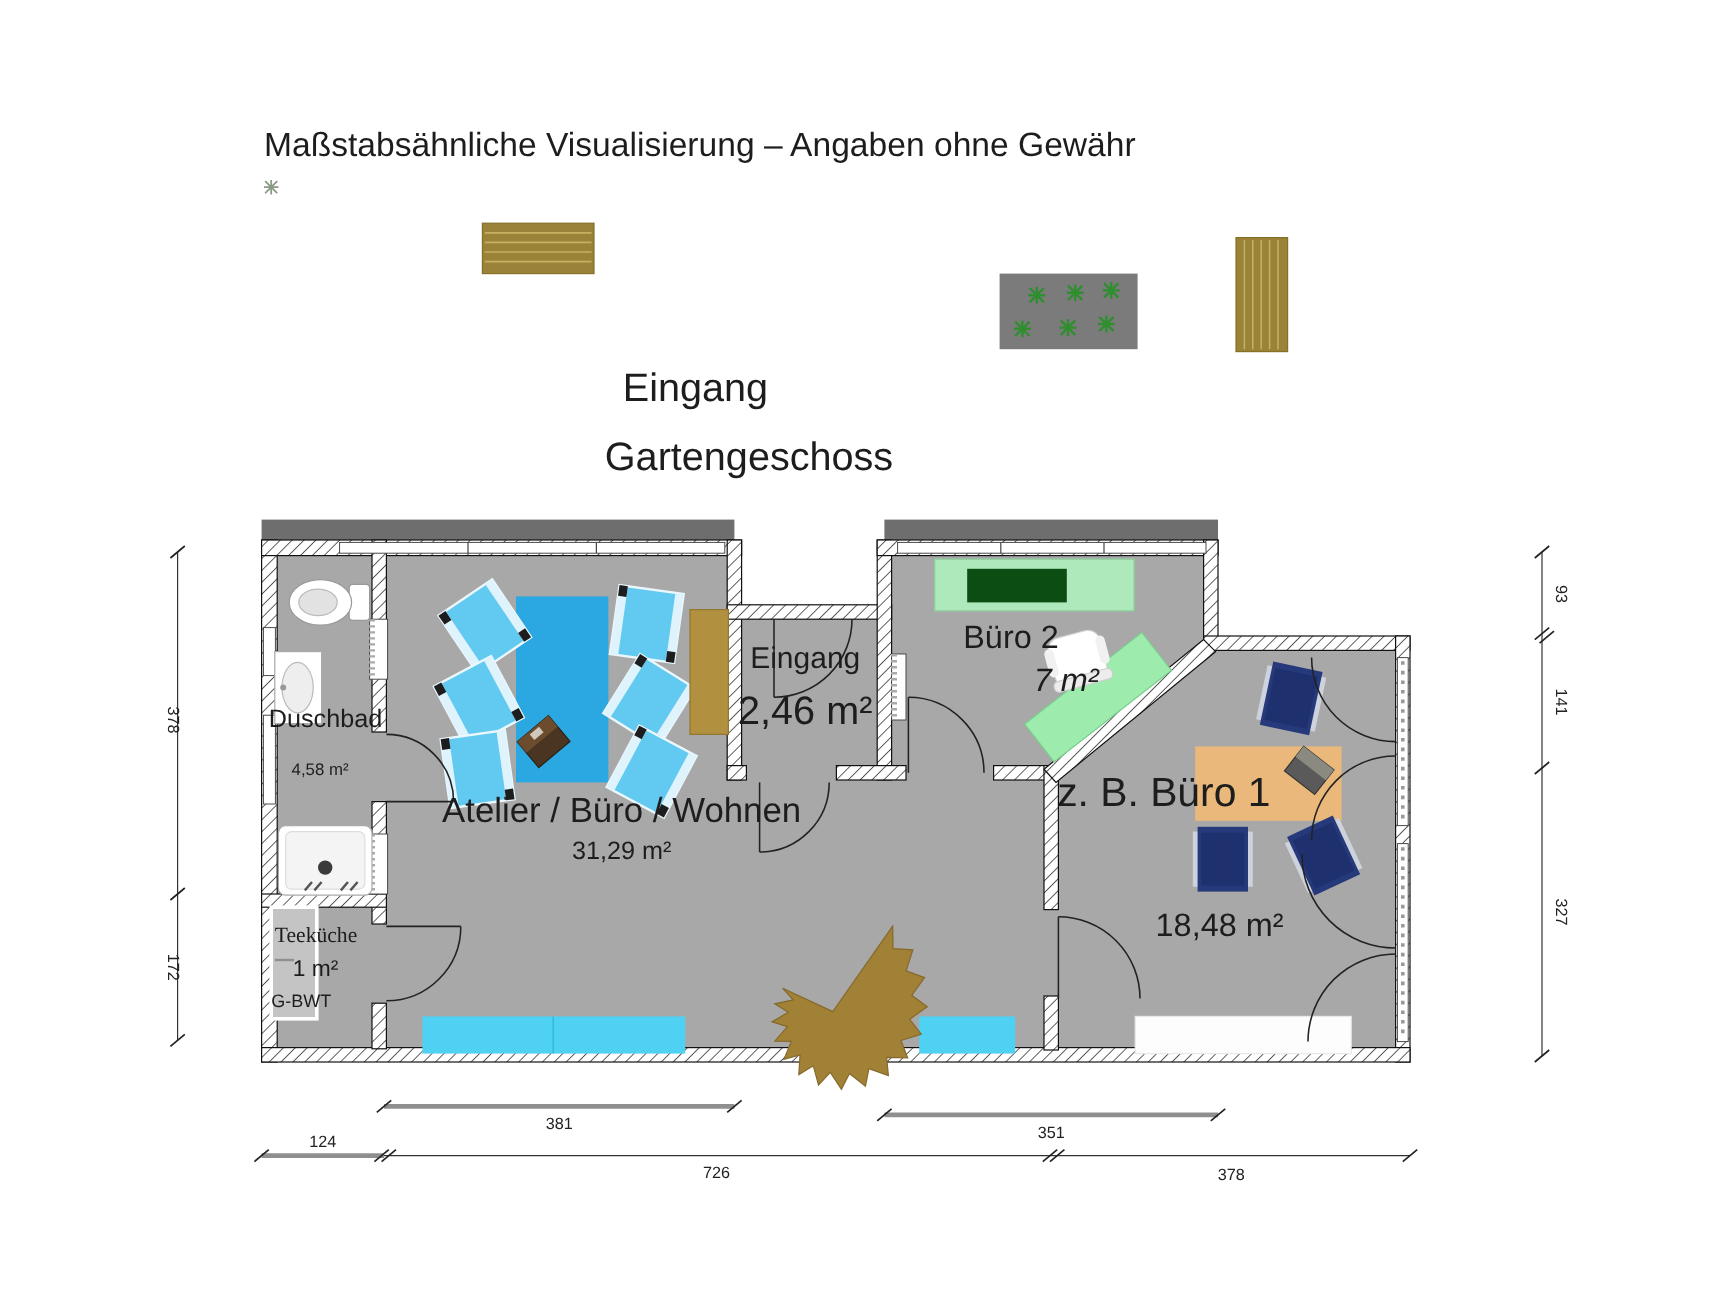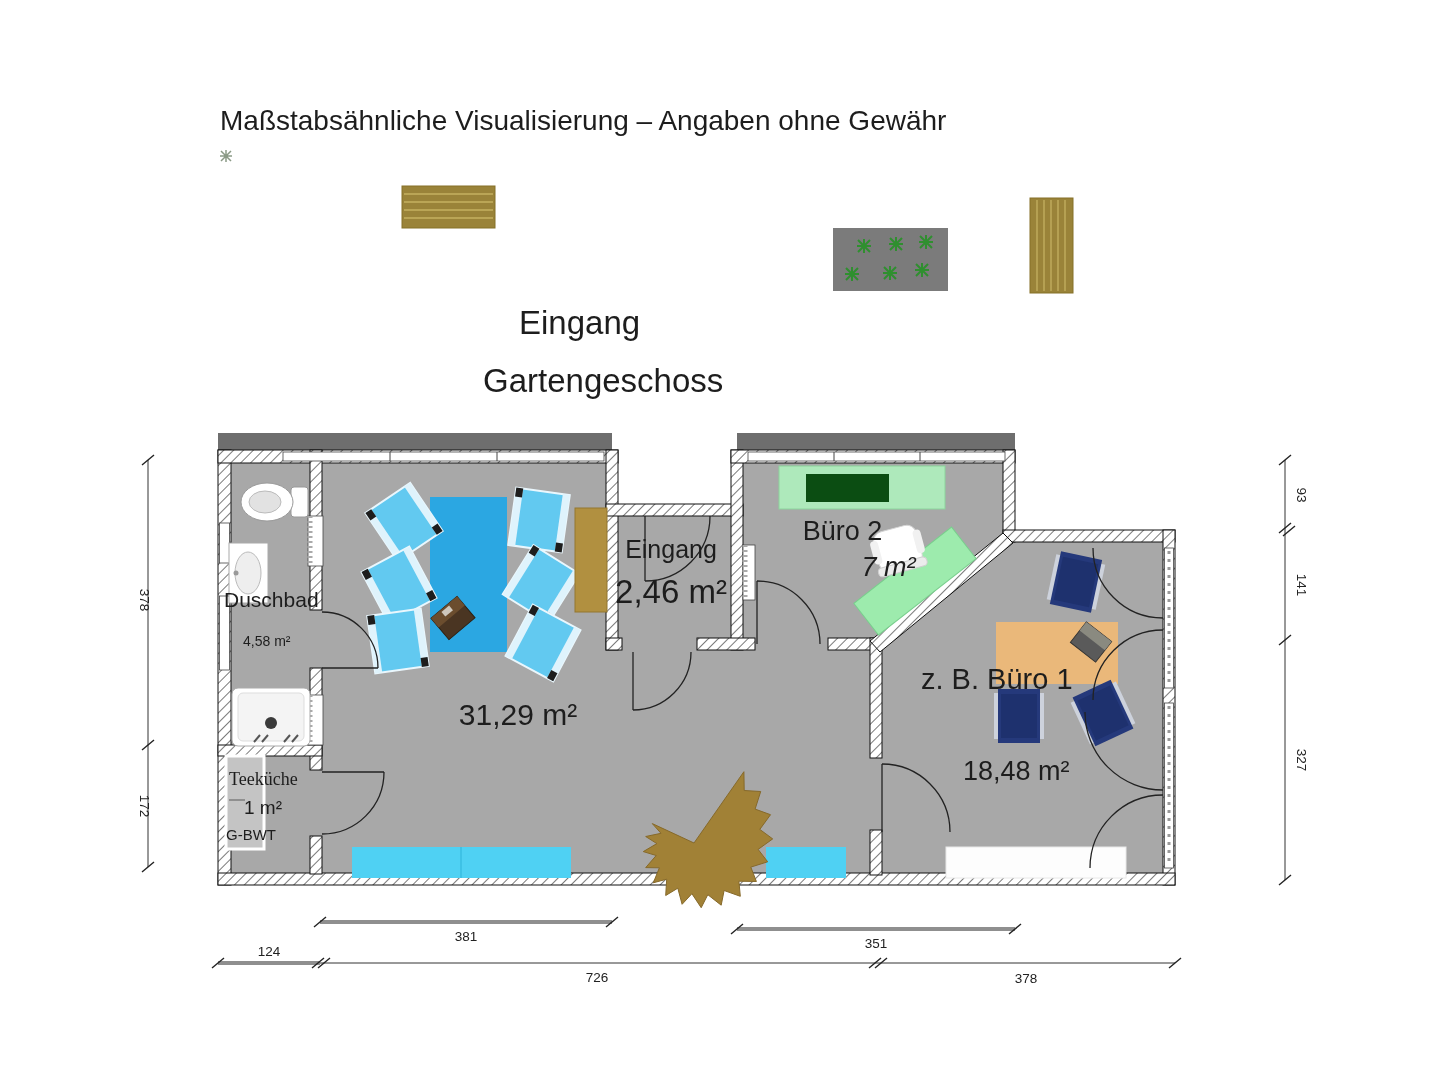--- a/index.html
+++ b/index.html
@@ -262,32 +262,33 @@
       <line class="tick" x1="875" y1="968" x2="887" y2="958"></line>
       <line class="tick" x1="1169" y1="968" x2="1181" y2="958"></line>
       <text class="dimtxt" x="269" y="956" text-anchor="middle">124</text>
       <text class="dimtxt" x="597" y="982" text-anchor="middle">726</text>
       <text class="dimtxt" x="1026" y="983" text-anchor="middle">378</text>
     </g>
   </svg>
 
   <div class="lbl" style="left:220px;top:106px;font-size:28px;">Maßstabsähnliche Visualisierung – Angaben ohne Gewähr</div>
   <div class="lbl" style="left:519px;top:306px;font-size:33px;">Eingang</div>
-  <div class="lbl" style="left:483px;top:364px;font-size:33px;">Gartengeschoss</div>
+  <div class="lbl" style="left:504px;top:364px;font-size:33px;">Gartengeschoss</div>
 
   <div class="lbl" style="left:224px;top:589px;font-size:21px;text-align:right;">Duschbad</div>
   <div class="lbl" style="left:243px;top:634px;font-size:14px;">4,58 m²</div>
 
   <div class="lbl" style="left:229px;top:770px;font-size:18px;font-family:Liberation Serif, serif;">Teeküche</div>
   <div class="lbl" style="left:244px;top:798px;font-size:19px;">1 m²</div>
   <div class="lbl" style="left:226px;top:827px;font-size:15px;">G-BWT</div>
 
-  <div class="lbl ctr" style="left:332px;top:699px;width:372px;font-size:30px;">31,29 m²</div>
+  <div class="lbl ctr" style="left:332px;top:661px;width:372px;font-size:29px;">Atelier / Büro / Wohnen</div>
+  <div class="lbl ctr" style="left:332px;top:699px;width:372px;font-size:21px;">31,29 m²</div>
 
   <div class="lbl ctr" style="left:607px;top:536px;width:128px;font-size:25px;">Eingang</div>
   <div class="lbl ctr" style="left:607px;top:575px;width:128px;font-size:33px;">2,46 m²</div>
 
   <div class="lbl ctr" style="left:770px;top:517px;width:145px;font-size:27px;">Büro 2</div>
   <div class="lbl ctr" style="left:816px;top:553px;width:145px;font-size:27px;font-style:italic;">7 m²</div>
 
-  <div class="lbl" style="left:881px;top:664px;font-size:29px;padding-left:40px;">z. B. Büro 1</div>
+  <div class="lbl" style="left:881px;top:644px;font-size:34px;">z. B. Büro 1</div>
   <div class="lbl" style="left:963px;top:757px;font-size:27px;">18,48 m²</div>
 </div>
 
 </body></html>

